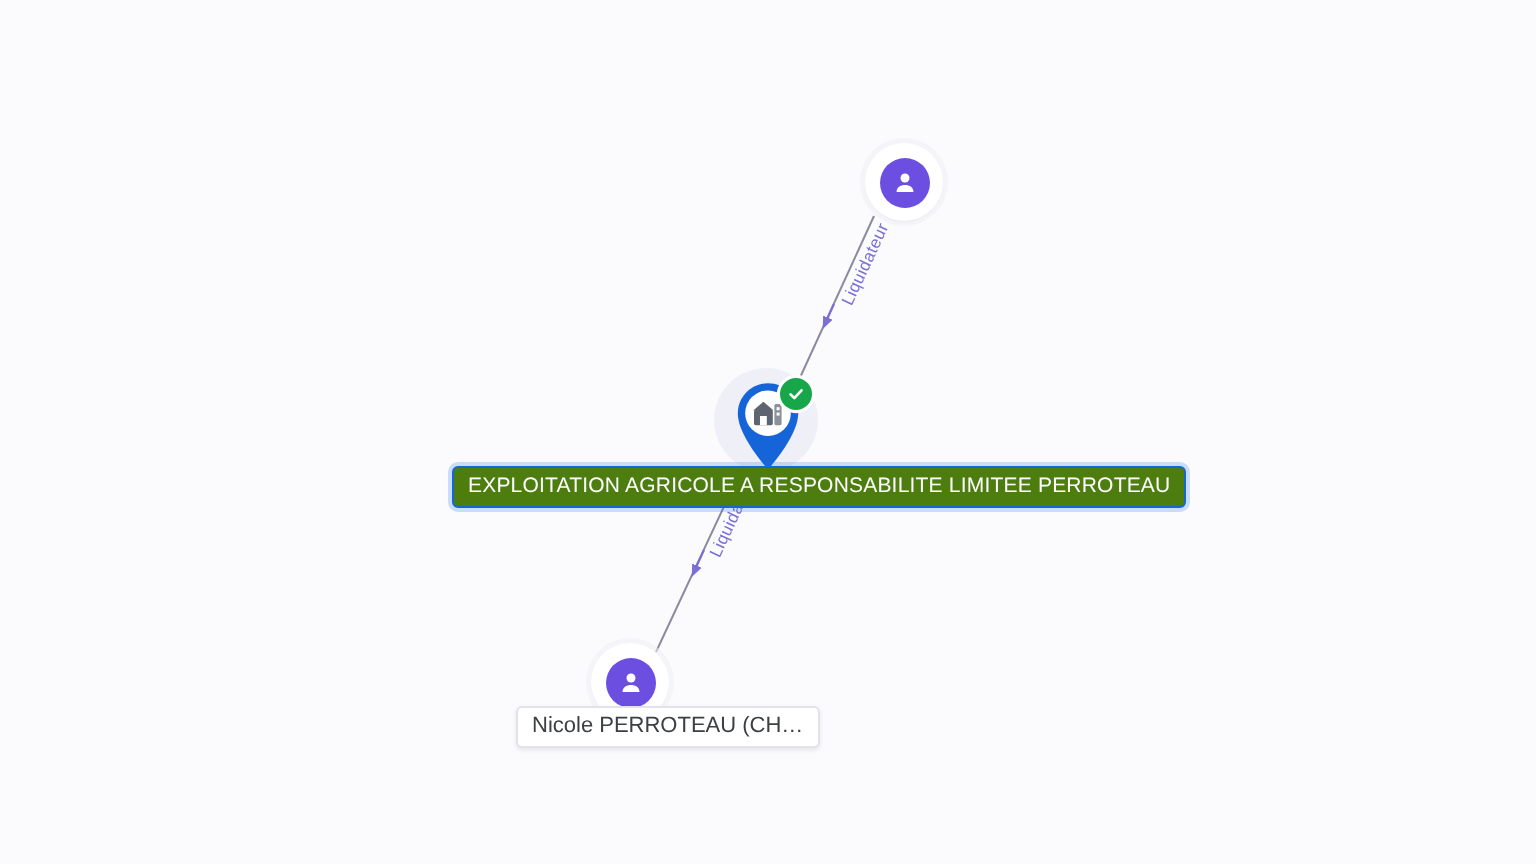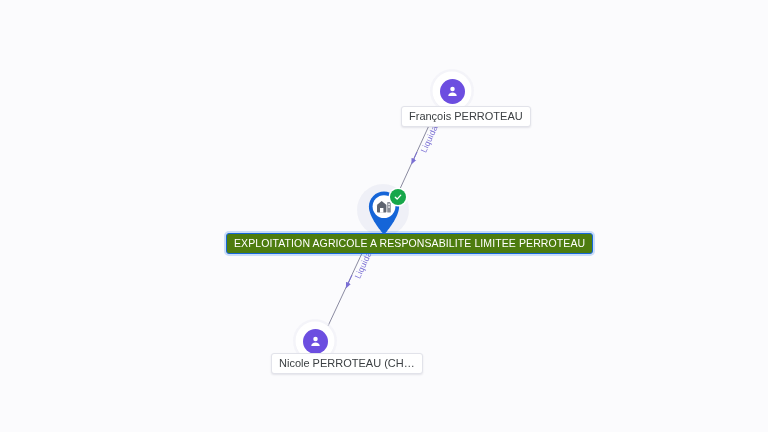--- a/index.html
+++ b/index.html
@@ -124,21 +124,20 @@
     <div class="avatar-halo"></div>
     <div class="avatar-ring">
       <div class="avatar-circle">
         <svg class="person-icon" width="15" height="15" viewBox="0 0 24 24" aria-hidden="true">
           <circle cx="12" cy="8" r="3.6" fill="#ffffff"></circle>
           <path d="M5.2 19.2c0-3.6 3.1-5.6 6.8-5.6s6.8 2 6.8 5.6z" fill="#ffffff"></path>
         </svg>
       </div>
     </div>
   </div>
-  <div class="label-pill label-plain" style="left:401px;top:106px;">François PERROTEAU</div>
 
   <div class="node" style="left:366px;top:190px;">
     <div class="pin-halo"></div>
     <div class="pin-wrap">
       <svg width="36" height="46" viewBox="0 0 36 46" aria-hidden="true">
         <path d="M18 1.6C9.6 1.6 2.9 8.3 2.9 16.7c0 10.2 12.1 24.5 14.2 26.9.5.5 1.3.5 1.8 0 2.1-2.4 14.2-16.7 14.2-26.9C33.1 8.3 26.4 1.6 18 1.6z" fill="#1565d8"></path>
         <circle cx="18" cy="16.6" r="11.4" fill="#ffffff"></circle>
         <g transform="translate(10.6,9.6)">
           <rect x="0.4" y="5.4" width="9.4" height="7.6" rx="0.8" fill="#5f6570"></rect>
           <path d="M0.0 5.6 L5.1 1.3 L10.2 5.6 z" fill="#5f6570"></path>
@@ -161,15 +160,15 @@
     <div class="avatar-halo"></div>
     <div class="avatar-ring">
       <div class="avatar-circle">
         <svg class="person-icon" width="15" height="15" viewBox="0 0 24 24" aria-hidden="true">
           <circle cx="12" cy="8" r="3.6" fill="#ffffff"></circle>
           <path d="M5.2 19.2c0-3.6 3.1-5.6 6.8-5.6s6.8 2 6.8 5.6z" fill="#ffffff"></path>
         </svg>
       </div>
     </div>
   </div>
-  <div class="label-pill label-plain" style="left:271px;top:353px;">Nicole PERROTEAU (CH…</div>
+  <div class="label-pill label-plain" style="left:258px;top:353px;">Nicole PERROTEAU (CH…</div>
 
 </div>
 
 </body></html>

